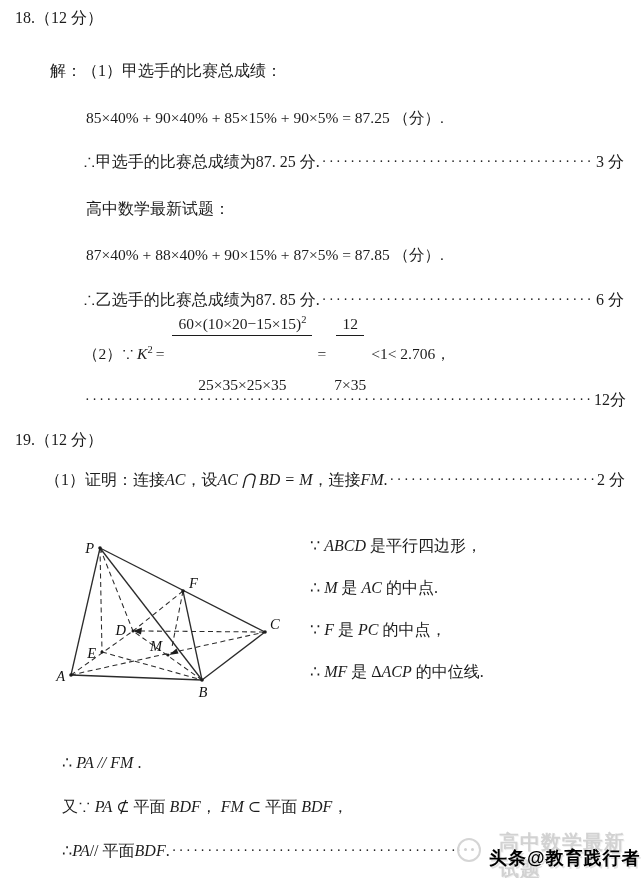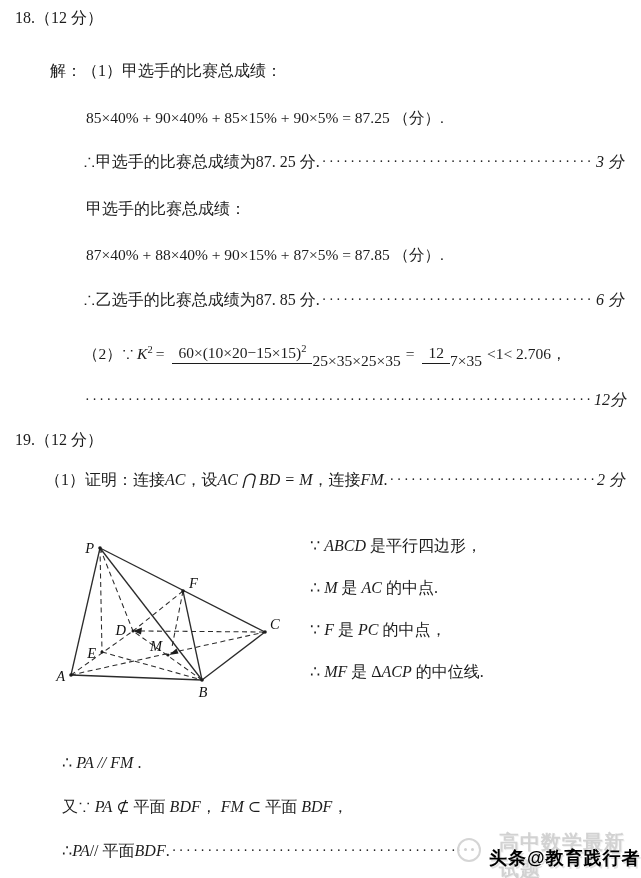--- a/index.html
+++ b/index.html
@@ -10,26 +10,26 @@
     font-family:"Liberation Serif","DejaVu Serif",serif;
     font-size:16px;
   }
   .abs { position:absolute; white-space:nowrap; }
   .leader-line { display:flex; align-items:baseline; }
   .dots {
     flex:1 1 auto; overflow:hidden; white-space:nowrap;
     font-size:14px; letter-spacing:2.5px; color:#1c1c1c;
     transform:translateY(-1px); margin:0 2px;
   }
-  .score { flex:0 0 auto;font-style:italic; }
+  .score { flex:0 0 auto; }
   .v { font-style:italic; font-family:"Liberation Serif","DejaVu Serif",serif; }
   .formula { font-size:15.5px; }
   .kline { display:flex; align-items:center; height:50px; font-size:15.5px; }
   .kline > * { margin-right:3px; }
-  .frac { display:inline-flex; flex-direction:row; align-items:center; margin:0 5px; }
+  .frac { display:inline-flex; flex-direction:column; align-items:center; margin:0 5px;gap:26px; }
   .frac .num { border-bottom:1.2px solid #1c1c1c; padding:0 6px 2px; line-height:1.15; }
   .frac .den { padding-top:14px; line-height:1.15; }
   sup.e { font-size:10.5px; vertical-align:super; line-height:0; }
   svg .sl { stroke:#2b2b2b; stroke-width:1.3; fill:none; }
   svg .dl { stroke:#2b2b2b; stroke-width:1.05; fill:none; stroke-dasharray:5 3.5; }
   svg text.lbl { font-family:"Liberation Serif","DejaVu Serif",serif; font-style:italic; font-size:14.5px; fill:#101010; }
   .wm { position:absolute; left:455px; top:828px; width:186px; height:48px; }
   .wm-logo {
     position:absolute; left:2px; top:10px; width:24px; height:24px;
     border:2px solid #d5d5d5; border-radius:50%;
@@ -61,21 +61,21 @@
   <div class="abs" style="left:50px;top:61px">解：（1）甲选手的比赛总成绩：</div>
 
   <div class="abs formula" style="left:86px;top:108px">85×40% + 90×40% + 85×15% + 90×5% = 87.25 （分）.</div>
 
   <div class="abs leader-line" style="left:83px;top:152px;width:541px">
     <span>∴甲选手的比赛总成绩为87. 25 分.</span>
     <span class="dots">······································································································································</span>
     <span class="score">3 分</span>
   </div>
 
-  <div class="abs" style="left:86px;top:199px">甲选手的比赛总成绩：</div>
+  <div class="abs" style="left:86px;top:199px">高中数学最新试题：</div>
 
   <div class="abs formula" style="left:86px;top:245px">87×40% + 88×40% + 90×15% + 87×5% = 87.85 （分）.</div>
 
   <div class="abs leader-line" style="left:83px;top:290px;width:541px">
     <span>∴乙选手的比赛总成绩为87. 85 分. </span>
     <span class="dots">······································································································································</span>
     <span class="score">6 分</span>
   </div>
 
   <div class="abs kline" style="left:83px;top:329px">

